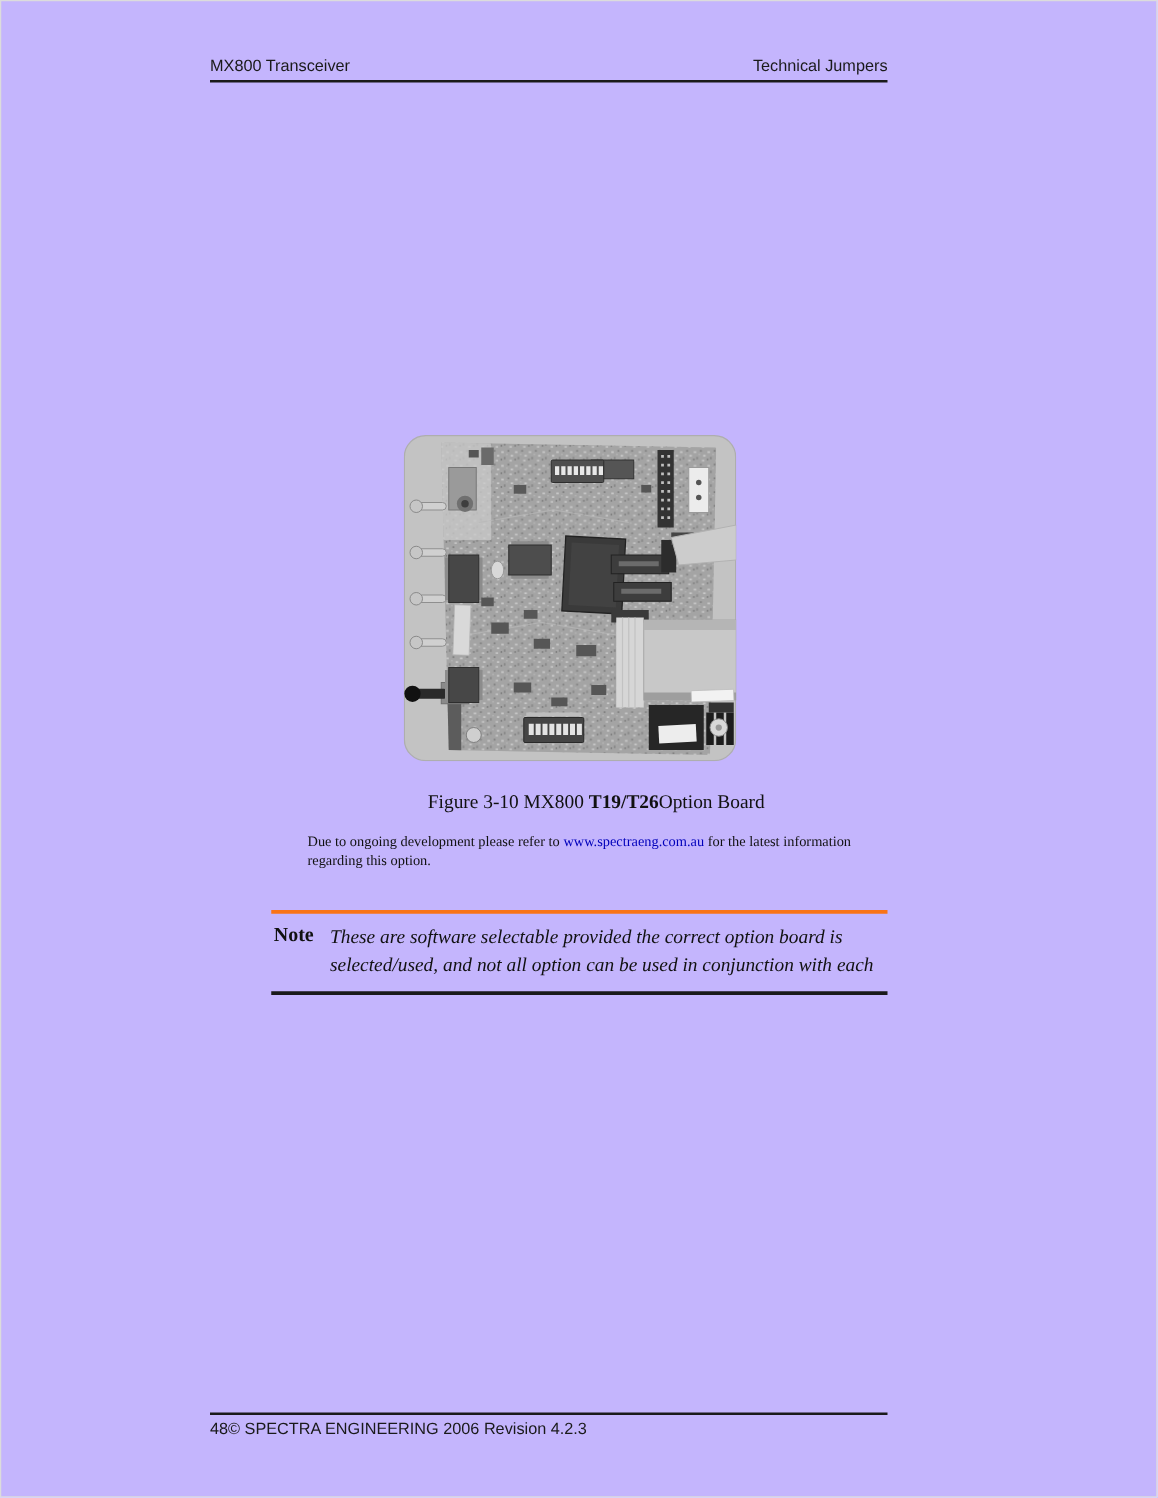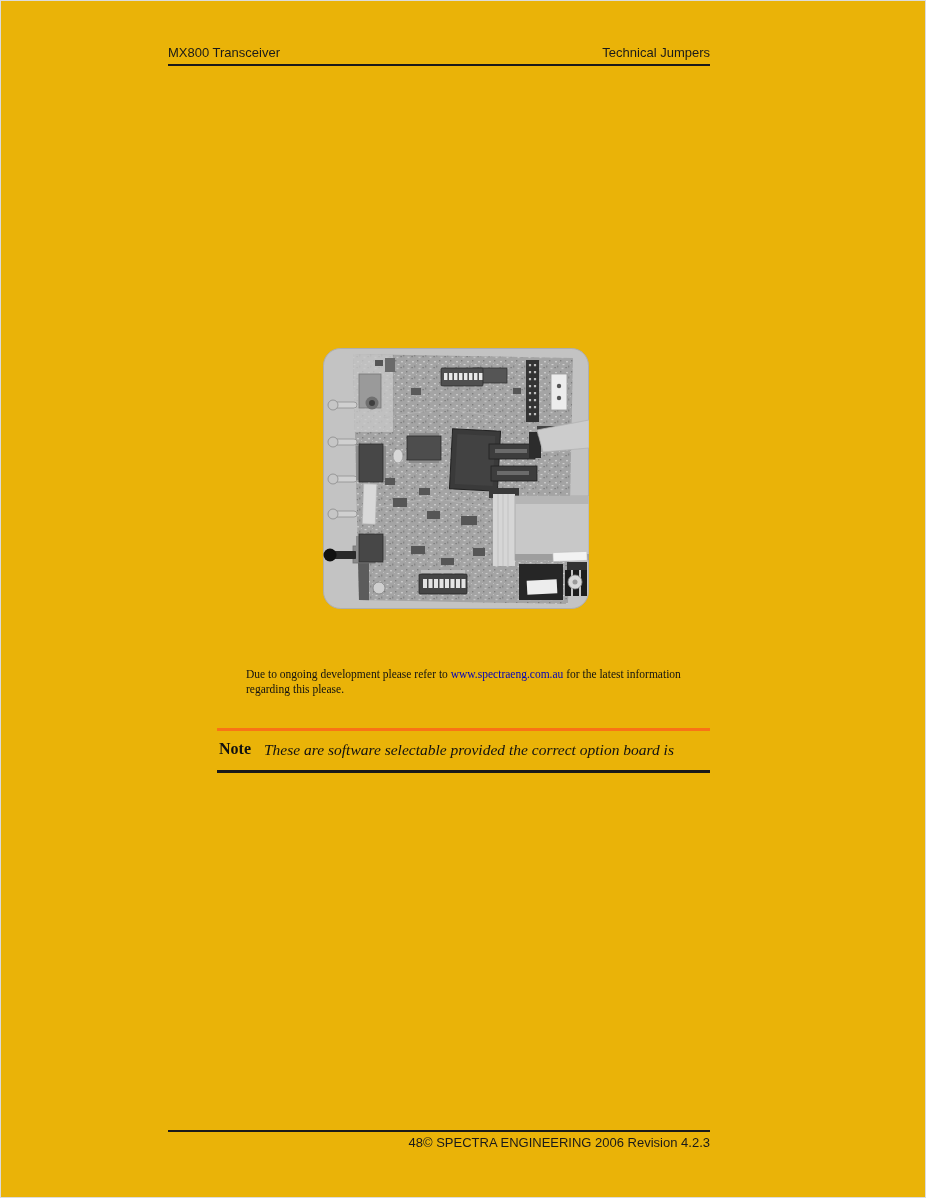--- a/index.html
+++ b/index.html
@@ -1,19 +1,19 @@
 <!DOCTYPE html>
 <html><head>
 <meta charset="utf-8">
 <style>
   * { margin:0; padding:0; box-sizing:border-box; }
   body { background:#ffffff; }
   .page {
     position:relative; width:926px; height:1198px;
-    background:#eab308; border:1px solid #dcdcdc;
+    background:#c4b5fd; border:1px solid #dcdcdc;
     font-family:"Liberation Serif", serif; color:#111;
     overflow:hidden;
   }
   
   .header {
     position:absolute; left:167px; top:44px; width:542px;
     display:flex; justify-content:space-between; align-items:flex-end;
     border-bottom:2px solid #1a1a1a; padding-bottom:4px;
     font-family:"Liberation Sans", sans-serif; font-size:13px; color:#1a1a1a;
   }
@@ -44,21 +44,21 @@
     position:absolute; left:2px; top:9px;
     font-weight:bold; font-size:16px;
   }
   .note-text {
     margin-left:47px; font-style:italic; font-size:15.5px; line-height:23px;
   }
   
   .footer {
     position:absolute; left:167px; top:1129px; width:542px;
     border-top:2px solid #1a1a1a; padding-top:3px;
-    display:flex; justify-content:flex-end;
+    display:flex; justify-content:flex-start;
     font-family:"Liberation Sans", sans-serif; font-size:13px; color:#1a1a1a;
   }
 </style>
 </head>
 <body>
 
 <div class="page">
 
   <div class="header">
     <span>MX800 Transceiver</span>
@@ -199,30 +199,34 @@
       <rect x="258" y="222" width="6" height="26" fill="#1d1d1d"></rect>
       <rect x="204" y="232" width="30" height="14" fill="#ededed" transform="rotate(-3 219 239)"></rect>
       <circle cx="252" cy="234" r="7" fill="#d9d9d9" stroke="#8a8a8a" stroke-width="0.8"></circle>
       <circle cx="252" cy="234" r="2.5" fill="#9a9a9a"></circle>
 
       <rect x="40" y="136" width="13" height="40" fill="#d9d9d9" stroke="#b5b5b5" stroke-width="0.6" transform="rotate(2 46 156)"></rect>
       <circle cx="56" cy="240" r="6" fill="#cfcfcf" stroke="#808080" stroke-width="0.8"></circle>
     </svg>
   </div>
 
+  <div class="caption">
+    <span>Figure 3-10 MX800 </span><span class="b">T19/T26</span><span>Option Board</span>
+  </div>
 
   <div class="disclaimer">
     <span>Due to ongoing development please refer to </span><a>www.spectraeng.com.au</a><span> for the latest information</span><br>
-    <span>regarding this please.</span>
+    <span>regarding this option.</span>
   </div>
 
   <div class="note">
     <span class="note-label">Note</span>
     <div class="note-text">
       <div>These are software selectable provided the correct option board is</div>
+      <div>selected/used, and not all option can be used in conjunction with each</div>
     </div>
   </div>
 
   <div class="footer">
     <span>48</span>
     <span>© SPECTRA ENGINEERING 2006 Revision 4.2.3</span>
   </div>
 
 </div>
 

